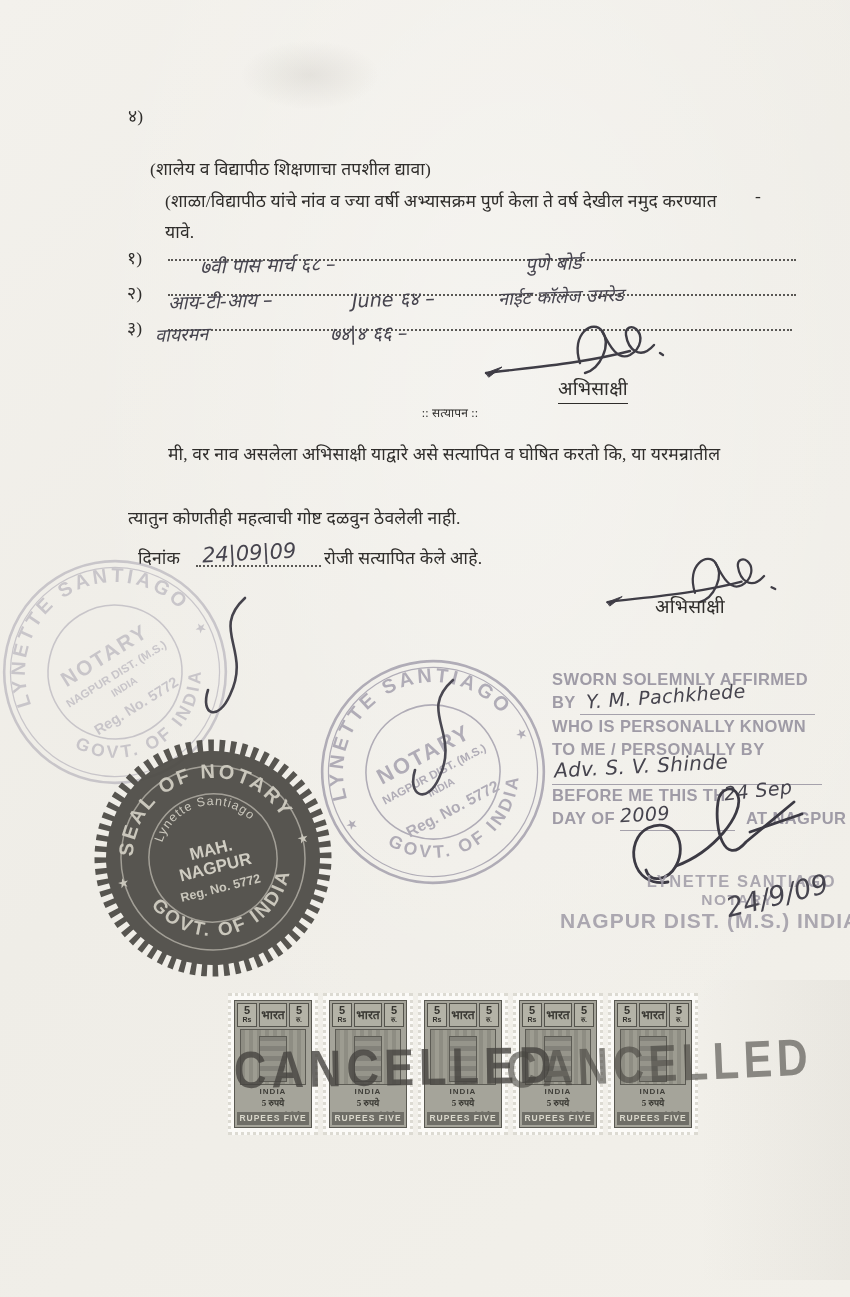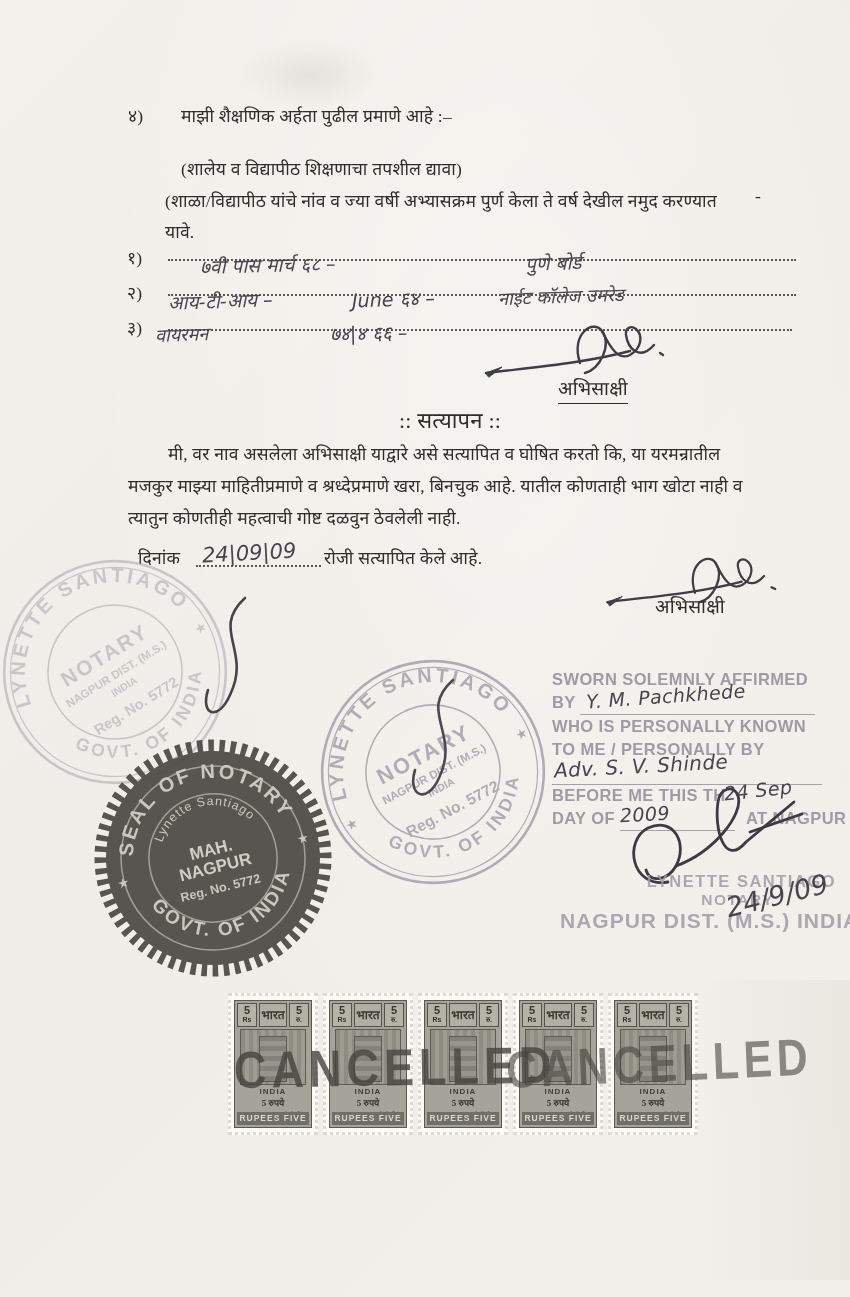--- a/index.html
+++ b/index.html
@@ -78,23 +78,22 @@
 </style>
 </head>
 <body>
 
 <div id="page">
 
   <div class="abs smudge" style="left:240px;top:40px;width:140px;height:70px;background:radial-gradient(ellipse,rgba(120,115,105,.12),rgba(0,0,0,0) 70%);"></div>
   <div class="abs smudge" style="left:700px;top:980px;width:150px;height:300px;background:linear-gradient(90deg,rgba(0,0,0,0),rgba(160,155,145,.10));"></div>
 
   <div class="abs dev" style="left:128px;top:103px;">४)</div>
-  <div class="abs dev" style="left:181px;top:103px;">माझी शैक्षणिक अर्हता पुढील प्रमाणे आहे :–</div>
-
-  <div class="abs dev" style="left:181px;top:156px;text-align:center;">(शालेय व विद्यापीठ शिक्षणाचा तपशील द्यावा)</div>
+
+  <div class="abs dev" style="left:150px;top:156px;text-align:center;">(शालेय व विद्यापीठ शिक्षणाचा तपशील द्यावा)</div>
   <div class="abs dev" style="left:165px;top:188px;">(शाळा/विद्यापीठ यांचे नांव व ज्या वर्षी अभ्यासक्रम पुर्ण केला ते वर्ष देखील नमुद करण्यात</div>
   <div class="abs dev" style="left:755px;top:186px;">-</div>
   <div class="abs dev" style="left:165px;top:219px;">यावे.</div>
 
   <div class="abs dev" style="left:127px;top:245px;">१)</div>
   <div class="abs dotline" style="left:168px;top:259px;width:628px;"></div>
   <div class="abs dev" style="left:127px;top:280px;">२)</div>
   <div class="abs dotline" style="left:168px;top:294px;width:628px;"></div>
   <div class="abs dev" style="left:127px;top:315px;">३)</div>
   <div class="abs dotline" style="left:168px;top:329px;width:624px;"></div>
@@ -111,23 +110,22 @@
     <g stroke="#3f3d46" stroke-width="2.4" fill="none" stroke-linecap="round">
       <path d="M6 58 C 55 52, 105 48, 150 36"></path>
       <path d="M6 58 l 16 -6 l -13 10 z" fill="#3f3d46" stroke-width="1"></path>
       <path d="M100 48 C 90 18, 114 4, 122 16 C 132 30, 120 54, 105 58"></path>
       <path d="M122 16 C 130 32, 138 46, 150 40 C 162 33, 163 20, 156 14 C 151 10, 145 13, 146 20 C 148 34, 160 46, 174 30"></path>
       <path d="M180 38 l 3 2"></path>
     </g>
   </svg>
   <div class="abs dev" style="left:558px;top:375px;font-size:19px;border-bottom:1.6px solid #2f2d2b;padding-bottom:2px;">अभिसाक्षी</div>
 
-  <div class="abs dev" style="left:110px;top:404px;width:680px;text-align:center;font-size:22px;">:: सत्यापन ::</div>
+  <div class="abs dev" style="left:110px;top:404px;width:680px;text-align:center;font-size:12px;">:: सत्यापन ::</div>
   <div class="abs dev" style="left:168px;top:441px;">मी, वर नाव असलेला अभिसाक्षी याद्वारे असे सत्यापित व घोषित करतो कि, या यरमन्रातील</div>
-  <div class="abs dev" style="left:128px;top:473px;">मजकुर माझ्या माहितीप्रमाणे व श्रध्देप्रमाणे खरा, बिनचुक आहे. यातील कोणताही भाग खोटा नाही व</div>
   <div class="abs dev" style="left:128px;top:505px;">त्यातुन कोणतीही महत्वाची गोष्ट दळवुन ठेवलेली नाही.</div>
 
   <div class="abs dev" style="left:138px;top:545px;">दिनांक</div>
   <div class="abs dotline" style="left:196px;top:565px;width:125px;border-bottom-width:2px;"></div>
   <div class="abs hw" style="left:202px;top:541px;font-size:21px;transform:rotate(-3deg);">24|09|09</div>
   <div class="abs dev" style="left:324px;top:545px;">रोजी सत्यापित केले आहे.</div>
 
   <svg class="abs" style="left:595px;top:548px;" width="200" height="70" viewBox="0 0 200 75">
     <g stroke="#3f3d46" stroke-width="2.4" fill="none" stroke-linecap="round">
       <path d="M6 58 C 55 52, 105 48, 150 36"></path>

